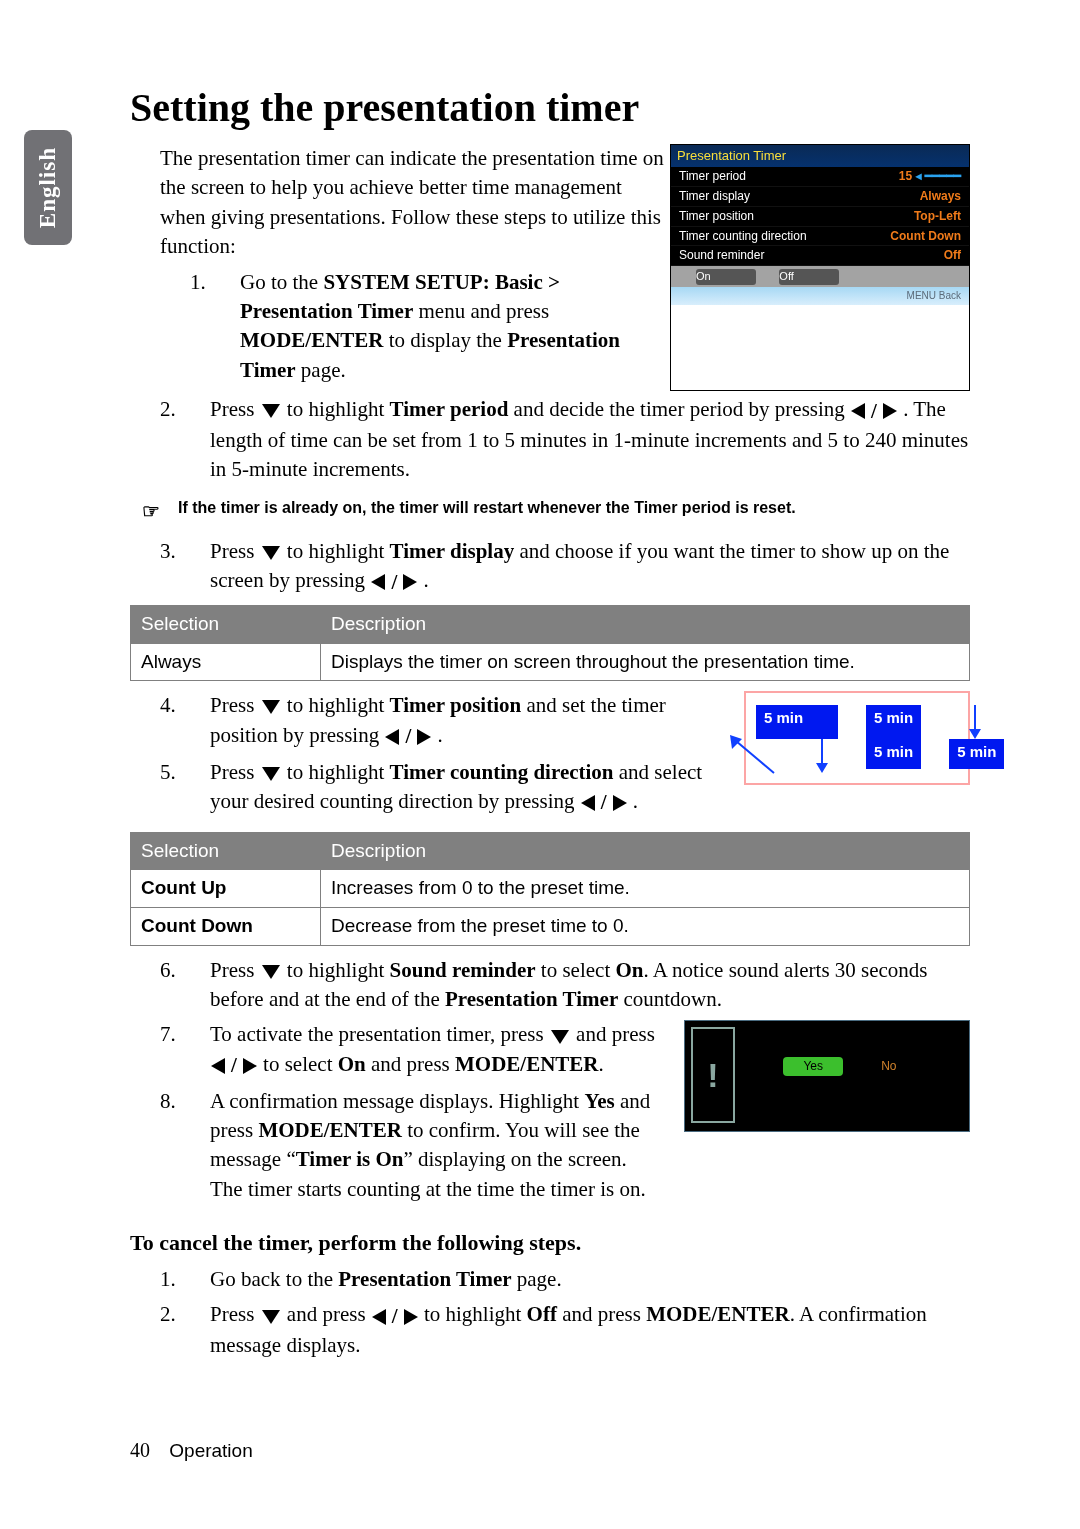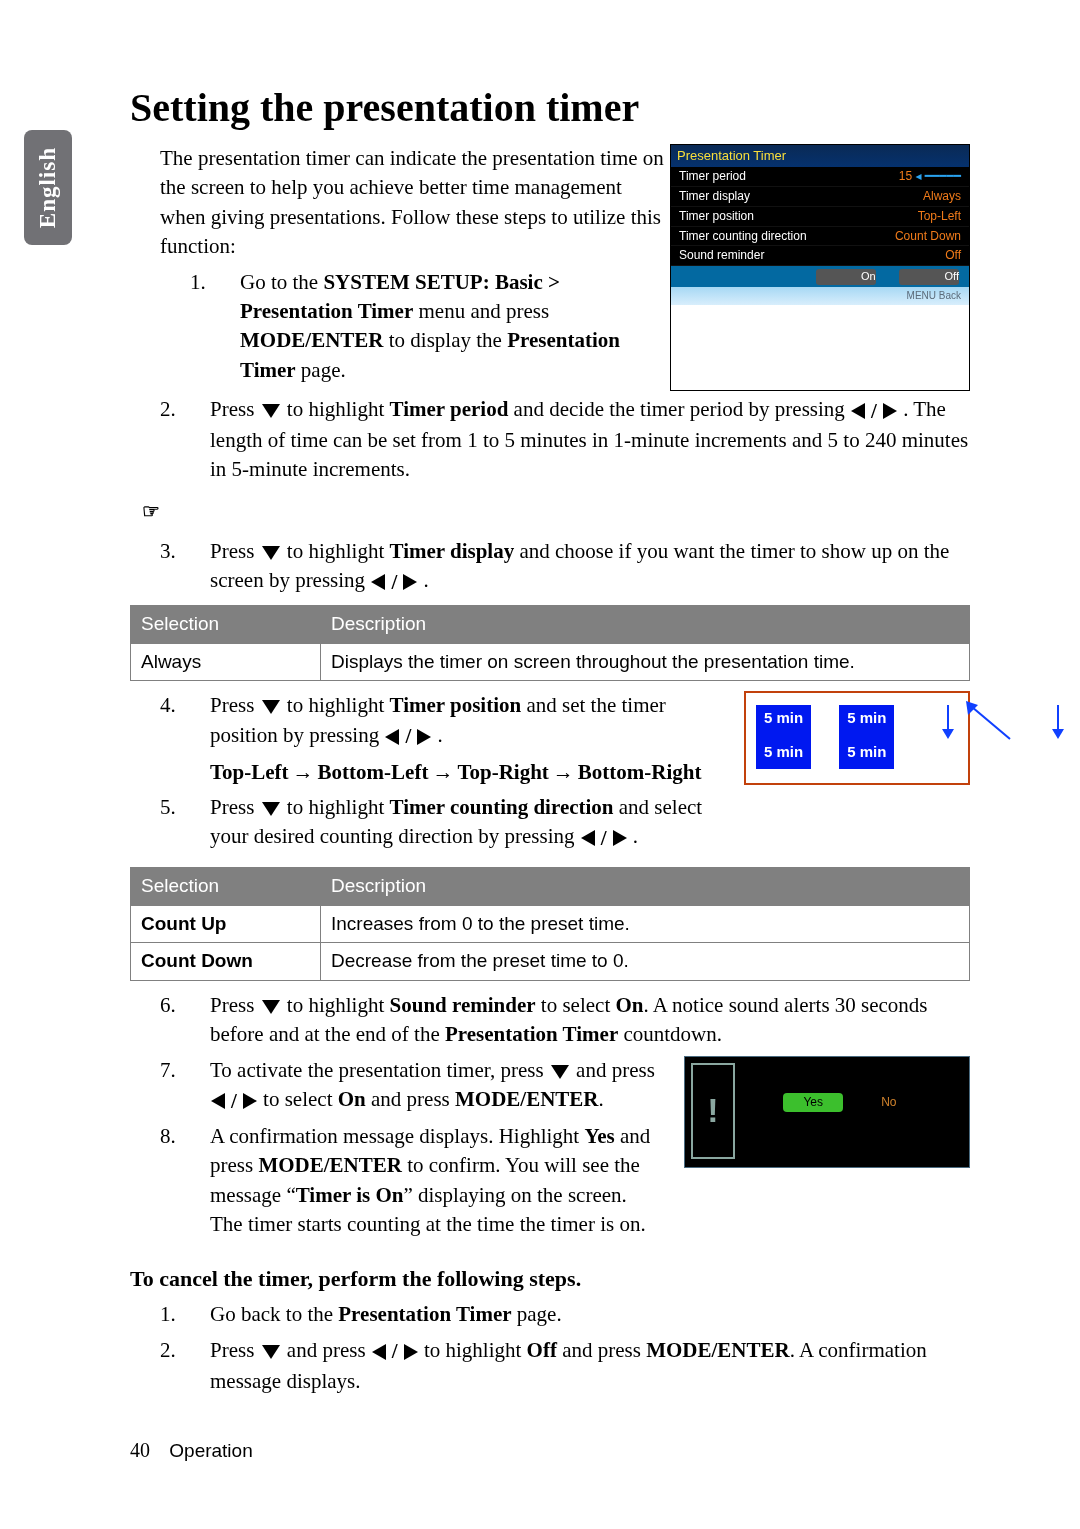--- a/index.html
+++ b/index.html
@@ -49,24 +49,24 @@
     background: linear-gradient(#0a2a55,#05316e);
     color: #fadf3b; font-size: 13px;
     padding: 2px 6px;
   }
   .osd-rows { background: #000; }
   .osd-row {
     display: flex; justify-content: space-between;
     padding: 1px 8px;
     border-bottom: 1px solid #111;
   }
-  .osd-row .val { color: #f07b1a; text-align: center; }
+  .osd-row .val { color: #f07b1a; text-align: center; font-weight: bold; }
   .osd-btnrow {
-    background:#0369a1; text-align:right;
-    padding:2px 0;
+    background:#a3a3a3; text-align:left;
+    padding:2px 15px;
   }
   .osd-btn {
     display:inline-block; width:60px;
     background:#555; color:#fff;
     font-size:11px; border-radius:3px;
     margin:0 10px;
   }
   .osd-footer {
     background: linear-gradient(#a7d8f4,#d8eefc);
     color:#5b6b7a; font-size:10px;
@@ -113,24 +113,24 @@
   table.sel-table td {
     border:1px solid #808080;
     padding:5px 10px;
   }
 
   .pos-diagram-flex { display: flex; gap: 22px; align-items: flex-start; }
   .pos-diagram-flex .left-steps { flex: 1; }
 
   .pos-diagram {
     width: 226px; flex: 0 0 226px;
-    border: 2px solid #c2410c;
+    border: 2px solid #fca5a5;
     padding: 12px 10px 14px 10px;
     display:grid;
-    grid-template-columns: 1fr 1fr 1fr 1fr;
+    grid-template-columns: 1fr 1fr 1fr;
     grid-template-rows: auto 30px auto;
     gap: 0 28px;
     font-family: Arial, Helvetica, sans-serif;
     font-size: 15px; font-weight:bold;
   }
   .pos-chip {
     background:#0018f0; color:#fff;
     padding:2px 8px; text-align:left;
     white-space: nowrap;
   }
@@ -244,20 +244,21 @@
           <span class="tri-left"></span>
           <span class="slash">/</span>
           <span class="tri-right"></span>
         </span><span> . The length of time can be set from 1 to 5 minutes in 1-minute increments and 5 to 240 minutes in 5-minute increments.</span>
     </div>
   </li>
 </ol>
 
 <div class="hand-note">
   <span class="hand">☞</span>
+  <span>If the timer is already on, the timer will restart whenever the Timer period is reset.</span>
 </div>
 
 <ol class="steps">
   <li>
       <span class="num">3.</span>
     <div class="body">
       <span>Press </span><span class="tri-down"></span><span> to highlight </span><b>Timer display</b><span> and choose if you want the timer to show up on the screen by pressing </span><span class="lr-arrows">
           <span class="tri-left"></span>
           <span class="slash">/</span>
           <span class="tri-right"></span>
@@ -283,23 +284,20 @@
   <div class="left-steps">
     <ol class="steps">
       <li>
           <span class="num">4.</span>
         <div class="body">
           <span>Press </span><span class="tri-down"></span><span> to highlight </span><b>Timer position</b><span> and set the timer position by pressing </span><span class="lr-arrows">
               <span class="tri-left"></span>
               <span class="slash">/</span>
               <span class="tri-right"></span>
             </span><span> .</span>
-          <div style="margin-top:6px; font-weight:bold;">
-            <span>Top-Left</span><span class="seq-arrow">→</span><span>Bottom-Left</span><span class="seq-arrow">→</span><span>Top-Right</span><span class="seq-arrow">→</span><span>Bottom-Right</span>
-          </div>
         </div>
       </li>
       <li>
           <span class="num">5.</span>
         <div class="body">
           <span>Press </span><span class="tri-down"></span><span> to highlight </span><b>Timer counting direction</b><span> and select your desired counting direction by pressing </span><span class="lr-arrows">
               <span class="tri-left"></span>
               <span class="slash">/</span>
               <span class="tri-right"></span>
             </span><span> .</span>

